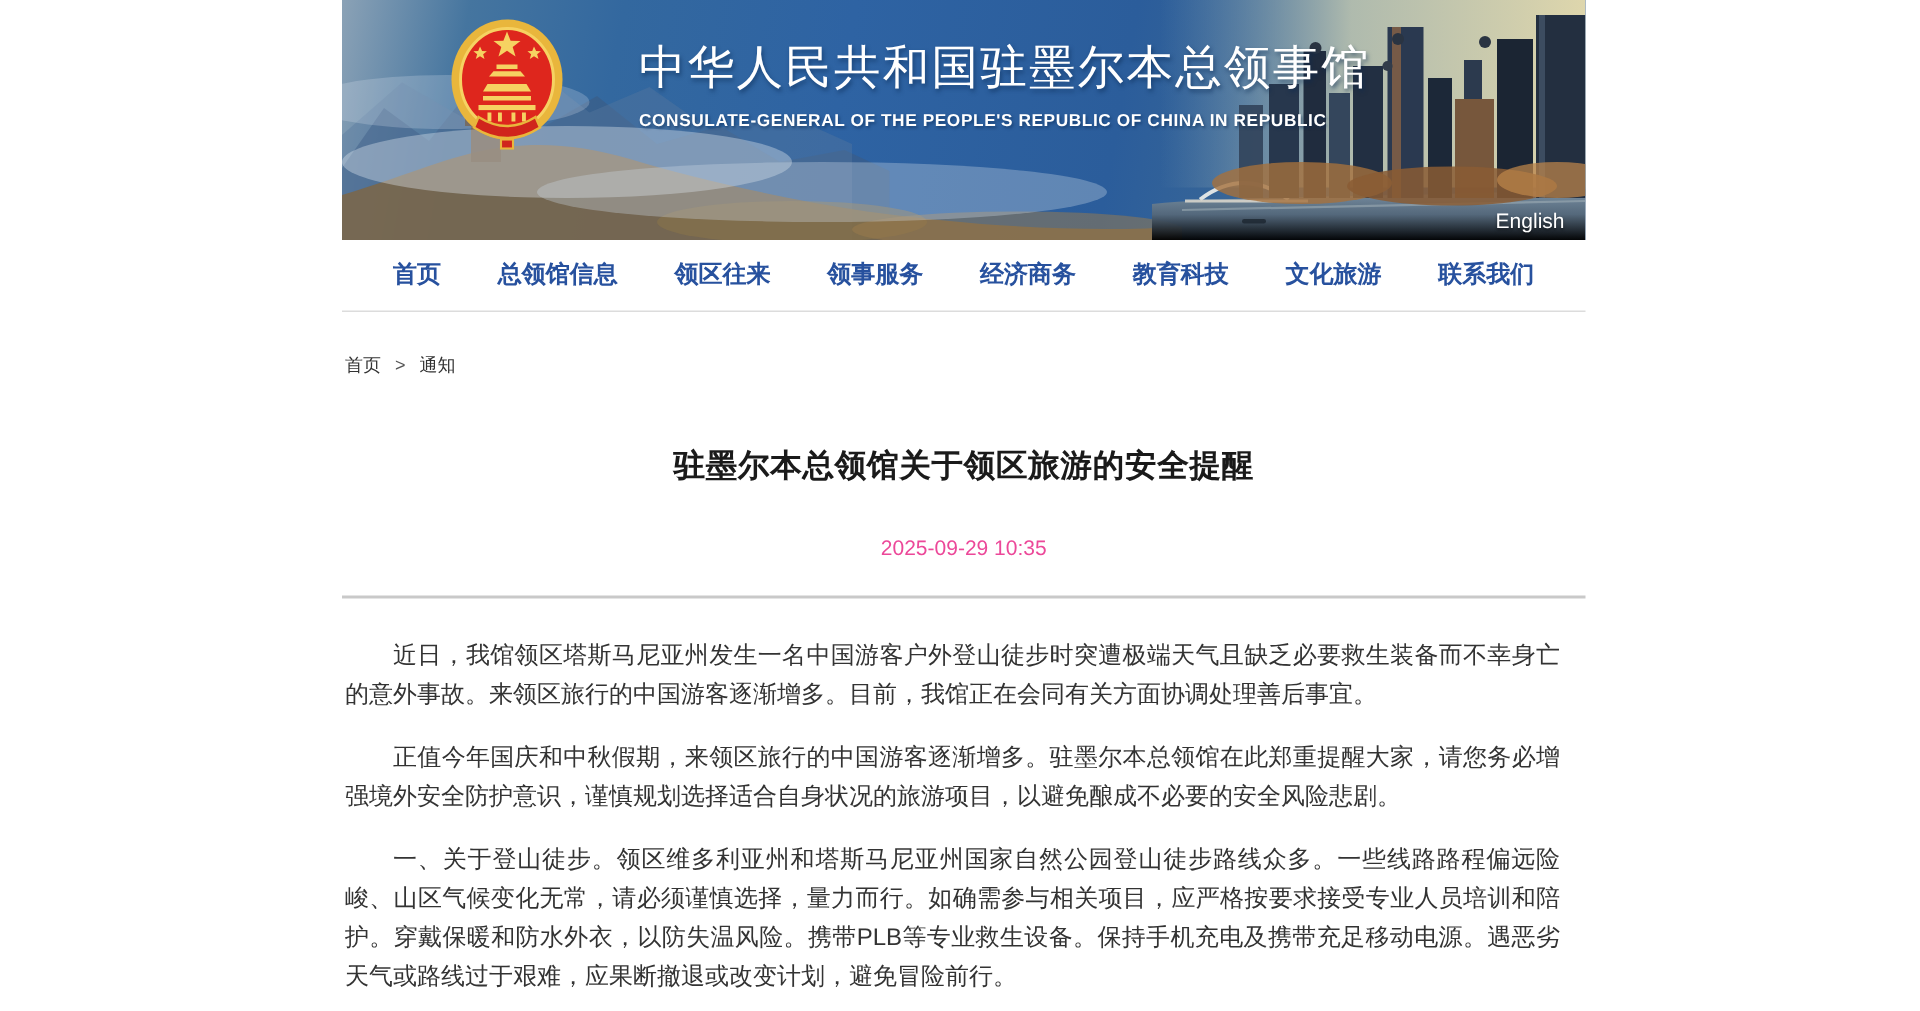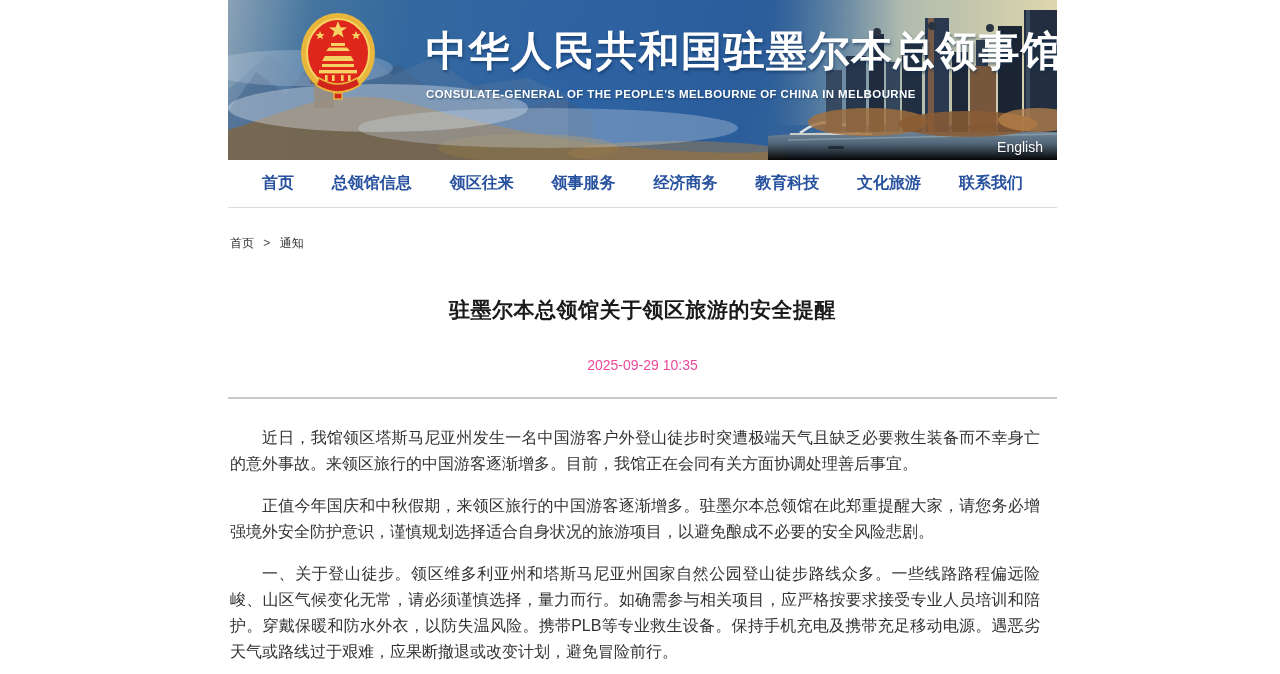--- a/index.html
+++ b/index.html
@@ -6,21 +6,21 @@
   html,body { background:#ffffff; }
   body { font-family:"Liberation Sans","DejaVu Sans",sans-serif; }
   .page { position:relative; width:1280px; height:674px; background:#fff; overflow:hidden; margin:0 auto; }
   .content-col { position:absolute; left:228px; top:0; width:829px; }
 
   
   .banner { position:relative; width:829px; height:160px; overflow:hidden; background:linear-gradient(100deg,#8ba2b6 0%,#45759f 10%,#33689f 22%,#2e63a3 40%,#2b5d9b 62%,#3a6796 74%,#4e6c8c 100%); }
   .banner-scene { position:absolute; left:0; top:0; width:829px; height:160px; display:block; }
   .emblem { position:absolute; left:70px; top:8px; width:80px; height:98px; }
   .banner-titles { position:absolute; left:198px; top:24px; color:#ffffff; }
-  .banner-title-cn { font-size:41px; font-weight:bold; letter-spacing:1.5px; white-space:nowrap; text-shadow:1px 2px 3px rgba(10,40,80,.55); }
+  .banner-title-cn { font-size:31px; font-weight:normal; letter-spacing:1.5px; white-space:nowrap; text-shadow:1px 2px 3px rgba(10,40,80,.55); }
   .banner-title-en { margin-top:9px; font-size:11.5px; font-weight:bold; letter-spacing:.4px; white-space:nowrap; text-shadow:1px 1px 2px rgba(10,40,80,.55); }
   .english-link { position:absolute; right:14px; bottom:5px; color:#ffffff; font-size:14px; cursor:pointer; text-shadow:0 1px 2px rgba(0,0,0,.5); text-decoration:none; }
 
   
   .nav { width:829px; height:48px; display:flex; align-items:center; justify-content:space-between; padding:0 34px; border-bottom:1px solid #dcdcdc; background:#fff; }
   .nav a { color:#27519e; font-size:16px; font-weight:bold; text-decoration:none; white-space:nowrap; cursor:pointer; }
 
   
   .breadcrumb { margin:27px 0 0 2px; font-size:12px; color:#333; }
   .breadcrumb a { color:#333; text-decoration:none; cursor:pointer; }
@@ -121,21 +121,21 @@
         <rect x="34" y="66" width="2.6" height="6" fill="#f6d262"></rect>
         <rect x="43" y="66" width="2.6" height="6" fill="#f6d262"></rect>
         <rect x="50" y="66" width="2.6" height="6" fill="#f6d262"></rect>
 
         <path d="M18,76 Q40,90 62,76 L59,69 Q40,81 21,69 Z" fill="#d0251c" stroke="#e9b63c" stroke-width="1.6"></path>
         <rect x="36" y="84" width="8" height="6" fill="#d0251c" stroke="#e9b63c" stroke-width="1.4"></rect>
       </svg>
 
       <div class="banner-titles">
         <div class="banner-title-cn">中华人民共和国驻墨尔本总领事馆</div>
-        <div class="banner-title-en">CONSULATE-GENERAL OF THE PEOPLE'S MELBOURNE OF CHINA IN MELBOURNE</div>
+        <div class="banner-title-en">CONSULATE-GENERAL OF THE PEOPLE'S REPUBLIC OF CHINA IN REPUBLIC</div>
       </div>
 
       <a class="english-link">English</a>
     </div>
 
     <div class="nav">
       <a>首页</a>
       <a>总领馆信息</a>
       <a>领区往来</a>
       <a>领事服务</a>

